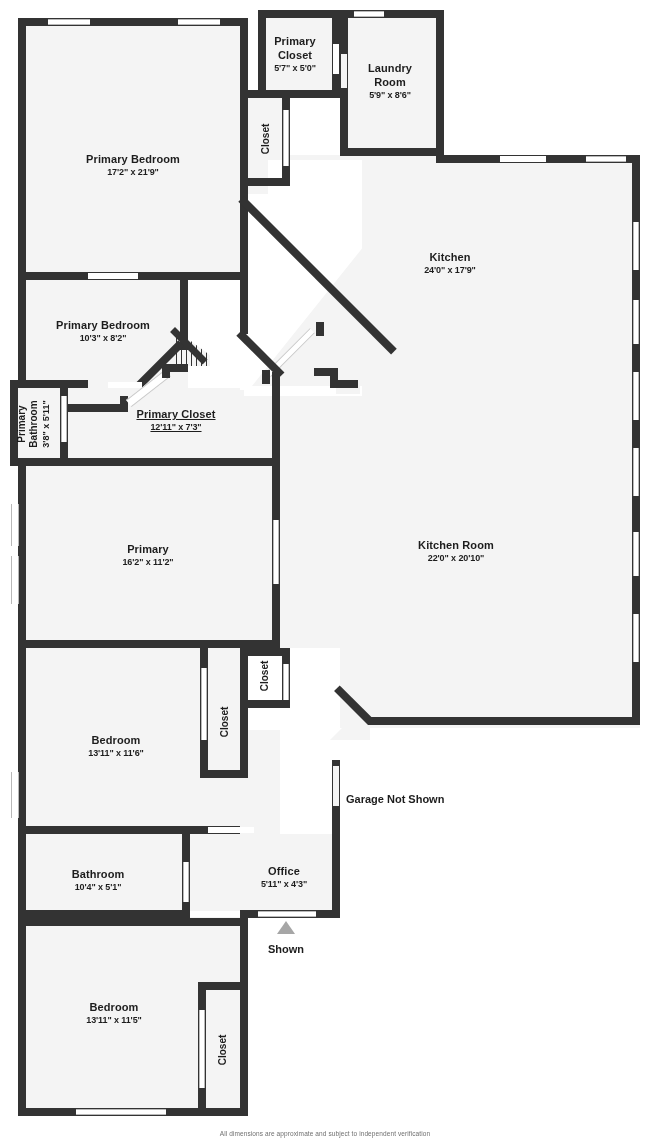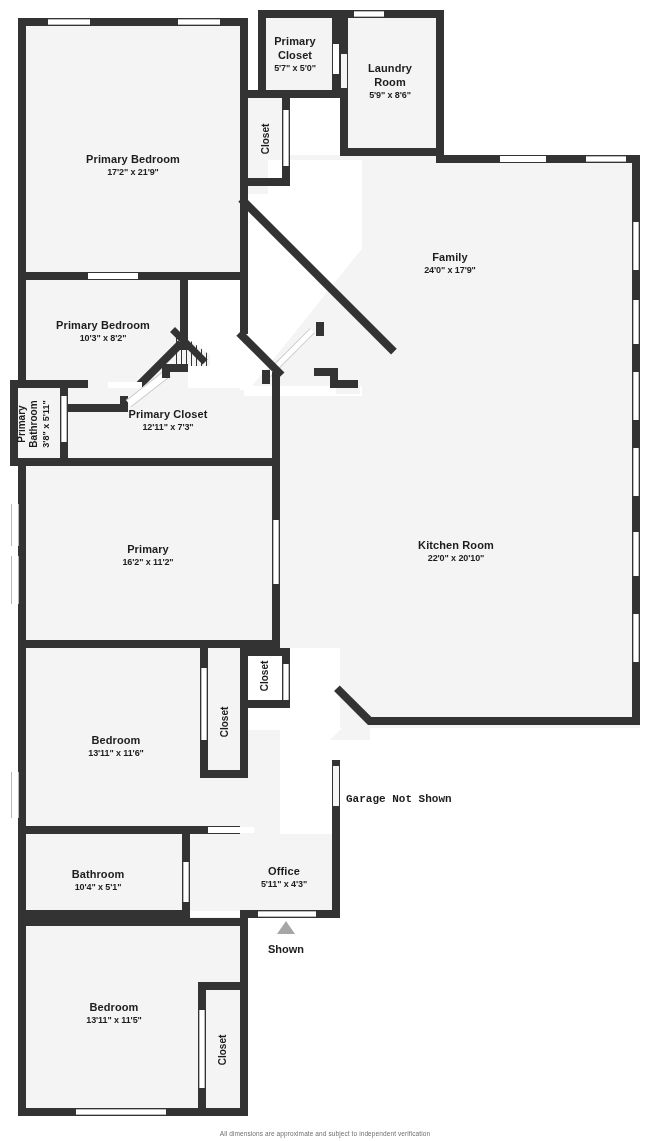--- a/index.html
+++ b/index.html
@@ -308,35 +308,35 @@
     <span class="nm" style="white-space:normal;width:70px;">Primary<br>Closet</span>
     <span class="dm">5'7" x 5'0"</span>
   </div>
 
   <div class="label two" style="left:390px;top:62px;line-height:1.22;">
     <span class="nm" style="white-space:normal;width:70px;">Laundry<br>Room</span>
     <span class="dm">5'9" x 8'6"</span>
   </div>
 
   <div class="label two" style="left:450px;top:251px;">
-    <span class="nm">Family</span>
+    <span class="nm">Kitchen</span>
     <span class="dm">24'0" x 17'9"</span>
   </div>
 
   <div class="label two" style="left:103px;top:319px;">
     <span class="nm">Primary Bedroom</span>
     <span class="dm">10'3" x 8'2"</span>
   </div>
 
   <div class="vstack" style="left:34px;top:424px;">
     <span class="nm" style="white-space:normal;width:74px;display:inline-block;">Primary<br>Bathroom</span>
     <span class="dm">3'8" x 5'11"</span>
   </div>
 
-  <div class="label two" style="left:168px;top:408px;">
+  <div class="label two" style="left:176px;top:408px;text-decoration:underline;">
     <span class="nm">Primary Closet</span>
     <span class="dm">12'11" x 7'3"</span>
   </div>
 
   <div class="label two" style="left:148px;top:543px;">
     <span class="nm">Primary</span>
     <span class="dm">16'2" x 11'2"</span>
   </div>
 
   <div class="label two" style="left:456px;top:539px;">
@@ -362,19 +362,19 @@
   <div class="label two" style="left:114px;top:1001px;">
     <span class="nm">Bedroom</span>
     <span class="dm">13'11" x 11'5"</span>
   </div>
 
   <div class="vlabel rot" style="left:265px;top:139px;">Closet</div>
   <div class="vlabel rot" style="left:224px;top:722px;">Closet</div>
   <div class="vlabel rot" style="left:264px;top:676px;">Closet</div>
   <div class="vlabel rot" style="left:222px;top:1050px;">Closet</div>
 
-  <div class="note" style="left:346px;top:793px;font-family:Liberation Mono, monospace;">Garage Not Shown</div>
+  <div class="note" style="left:346px;top:793px;">Garage Not Shown</div>
 
   <div class="entry-arrow" style="left:286px;top:921px;"></div>
   <div class="entry-label" style="left:286px;top:943px;">Shown</div>
 
   <div class="footer" style="left:0;top:1130px;">All dimensions are approximate and subject to independent verification</div>
 </div>
 
 </body></html>

